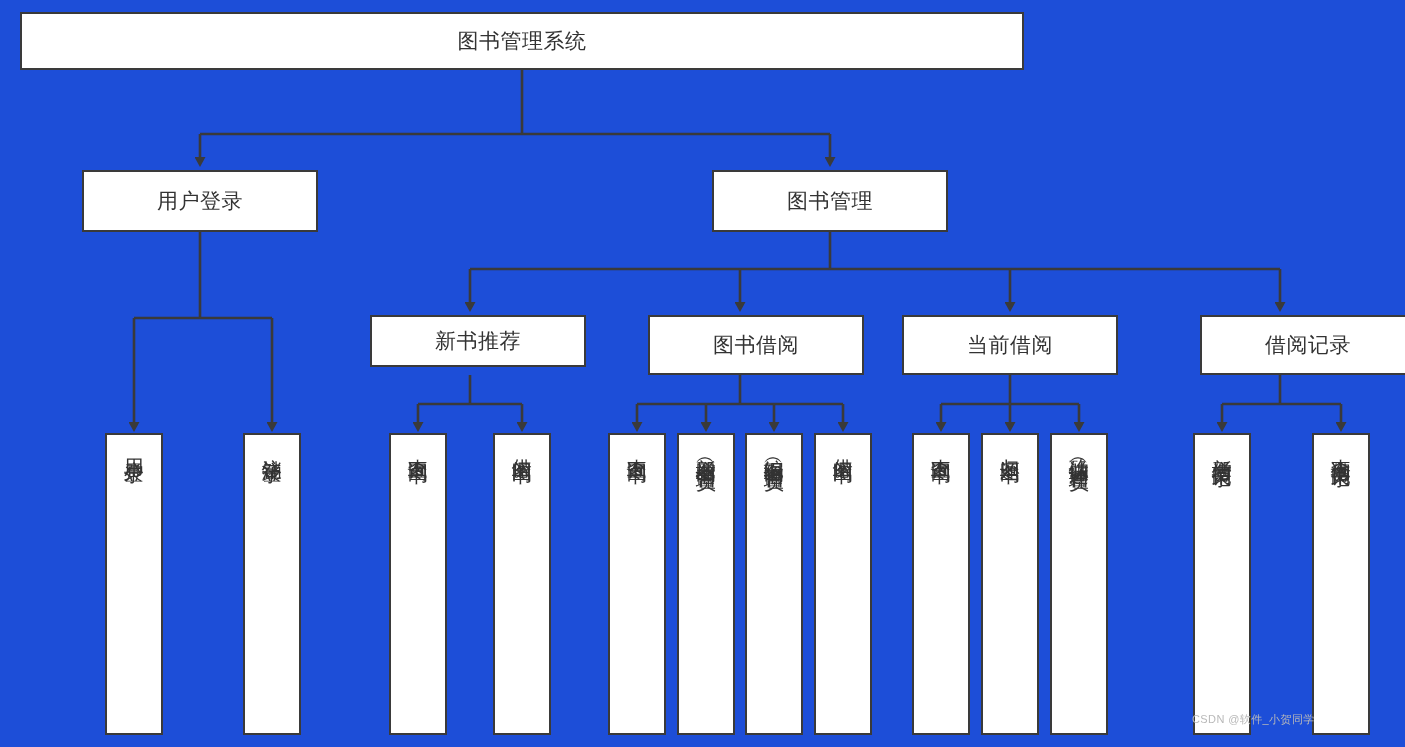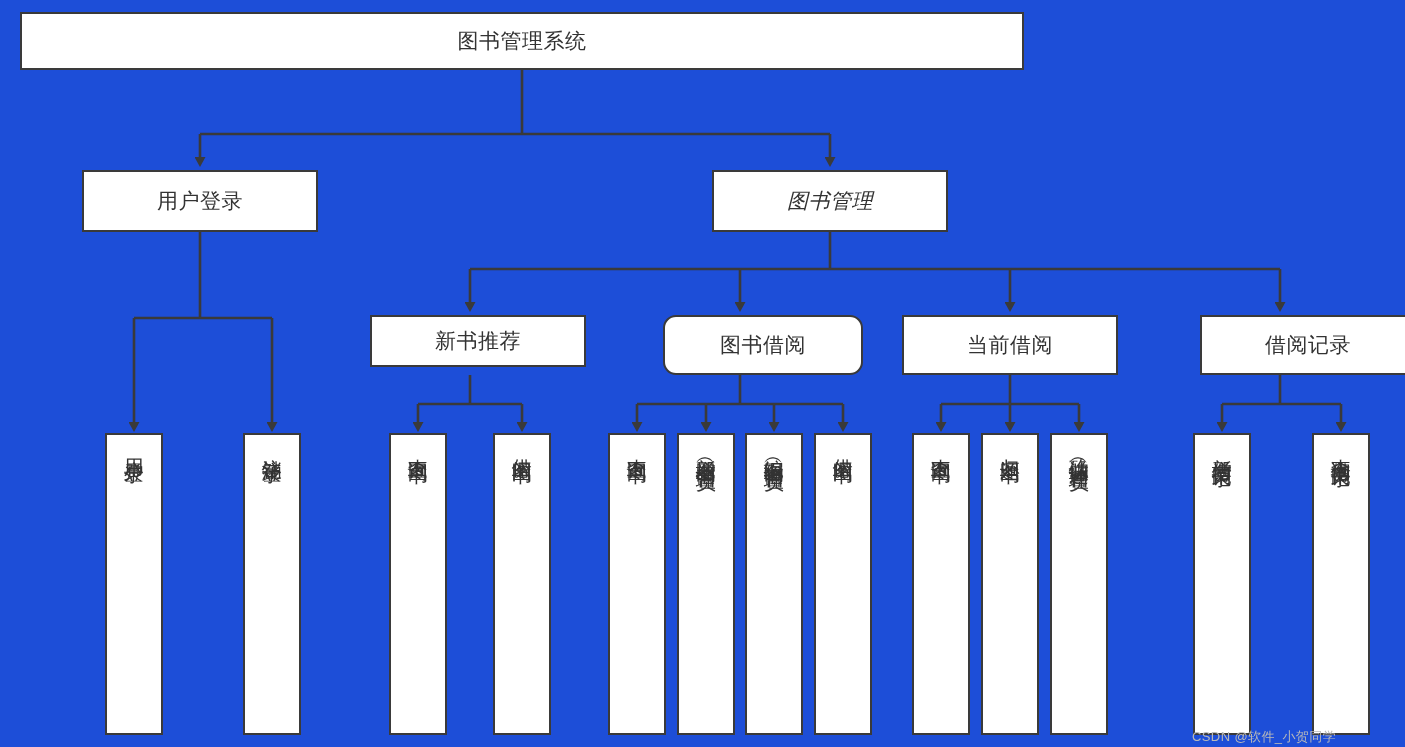--- a/index.html
+++ b/index.html
@@ -55,26 +55,25 @@
   .node.vertical .node-label {
     writing-mode: vertical-rl;
     text-orientation: upright;
     font-size: 20px;
     letter-spacing: 2px;
   }
   .watermark {
     position: absolute;
     left: 1192px;
     top: 712px;
-    font-size: 13px;
+    font-size: 11px;
     color: #b9b9b9;
     letter-spacing: 0.4px;
     white-space: nowrap;
     user-select: none;
-    margin-top: 16px;
   }
 </style>
 </head>
 <body>
 
 <div id="diagram-root">
 
   <svg class="connectors" viewBox="0 0 1405 747" xmlns="http://www.w3.org/2000/svg">
     <defs>
       <marker id="arrow" markerWidth="10" markerHeight="11" refX="1" refY="5.5" orient="auto" markerUnits="userSpaceOnUse">
@@ -128,28 +127,28 @@
     </g>
   </svg>
 
   <div class="node horizontal" style="left:20px; top:12px; width:1004px; height:58px;">
     <span class="node-label">图书管理系统</span>
   </div>
 
   <div class="node horizontal" style="left:82px; top:170px; width:236px; height:62px;">
     <span class="node-label">用户登录</span>
   </div>
-  <div class="node horizontal" style="left:712px; top:170px; width:236px; height:62px;font-style:italic;">
+  <div class="node horizontal" style="left:712px; top:170px; width:236px; height:62px;">
     <span class="node-label">图书管理</span>
   </div>
 
   <div class="node horizontal" style="left:362px; top:315px; width:216px; height:52px;margin-left:8px;">
     <span class="node-label">新书推荐</span>
   </div>
-  <div class="node horizontal" style="left:663px; top:315px; width:200px; height:60px;border-radius:13px;">
+  <div class="node horizontal" style="left:648px; top:315px; width:216px; height:60px;">
     <span class="node-label">图书借阅</span>
   </div>
   <div class="node horizontal" style="left:902px; top:315px; width:216px; height:60px;">
     <span class="node-label">当前借阅</span>
   </div>
   <div class="node horizontal" style="left:1172px; top:315px; width:216px; height:60px;margin-left:28px;">
     <span class="node-label">借阅记录</span>
   </div>
 
   <div class="node vertical" style="left:105px; top:433px; width:58px; height:302px;">

